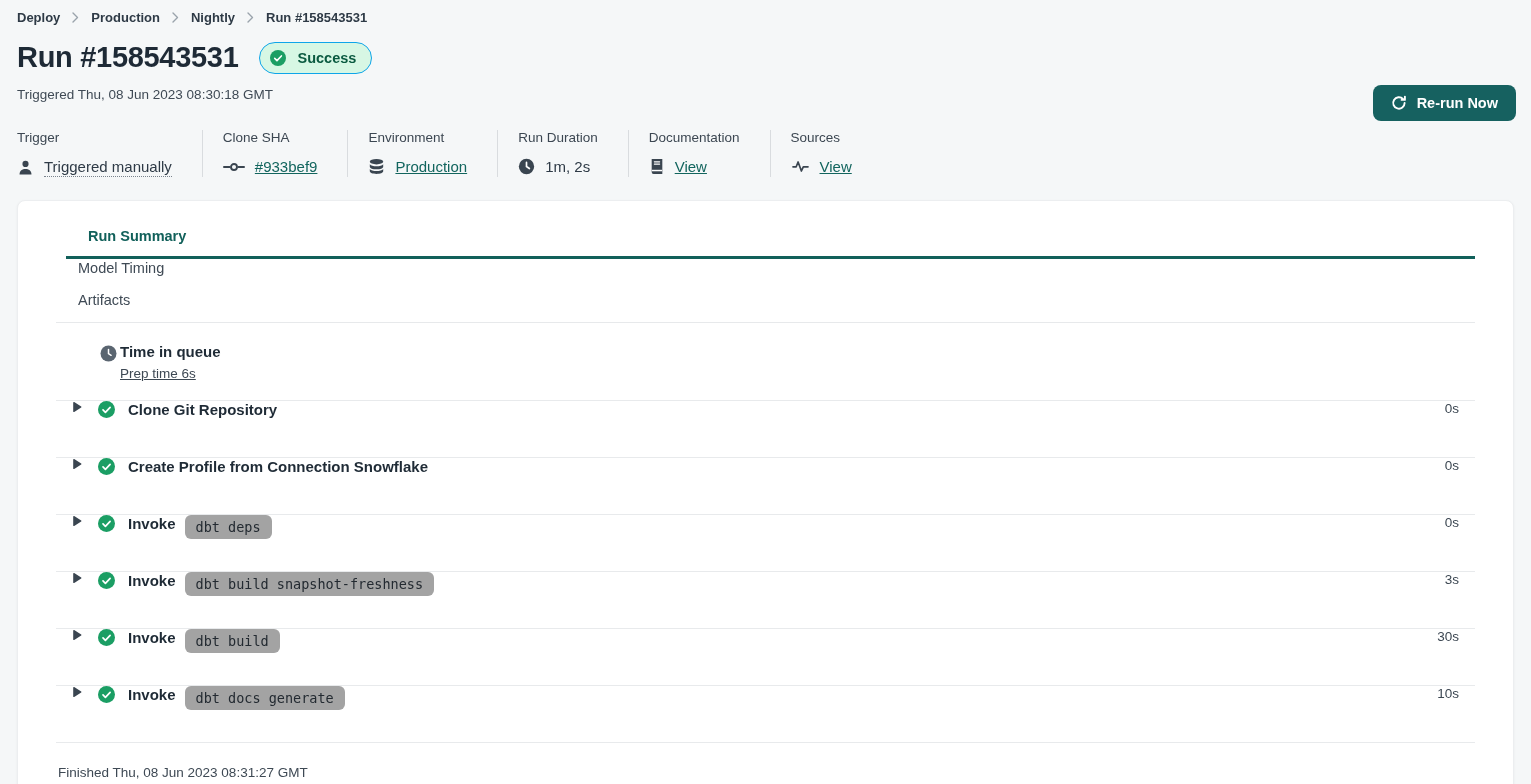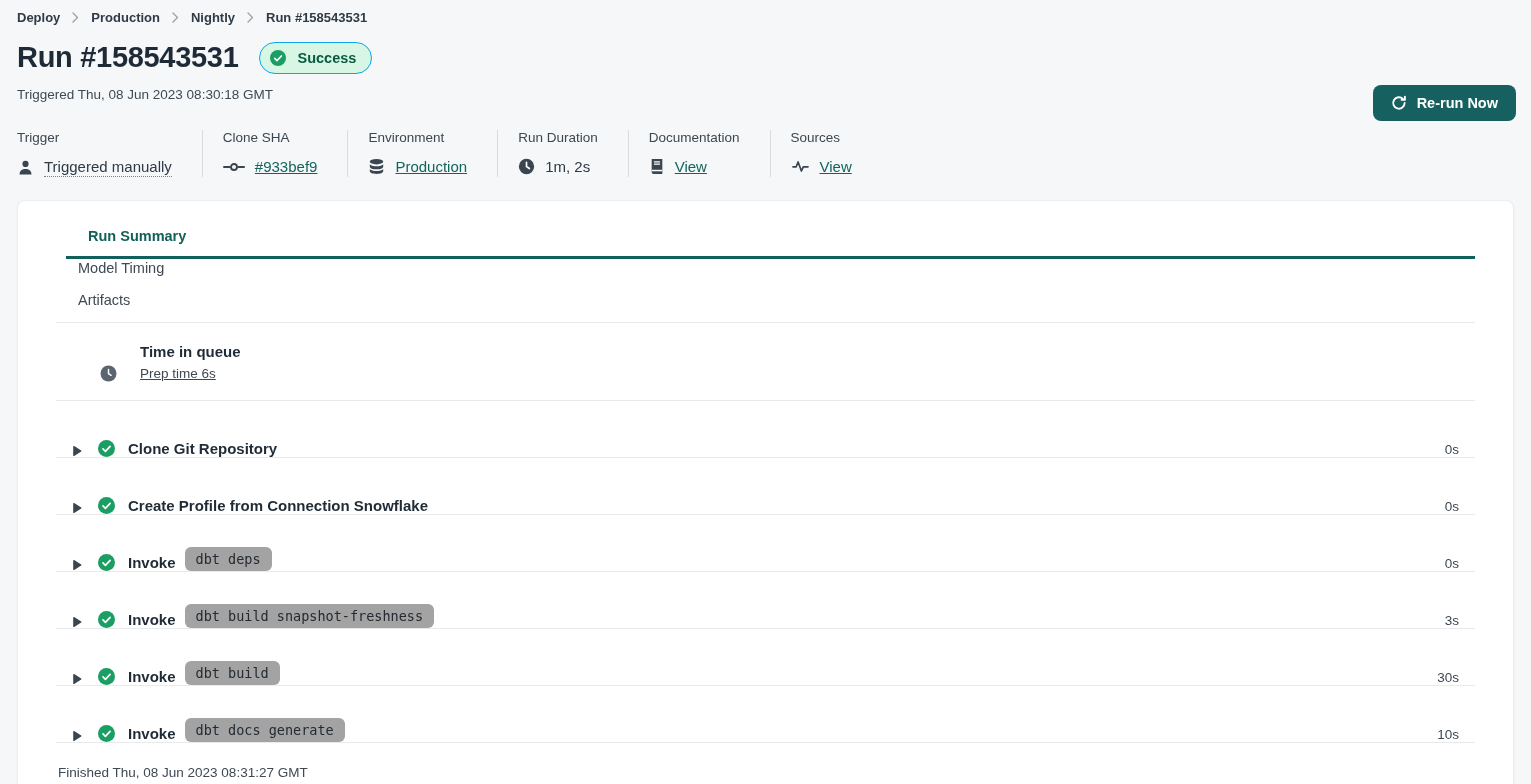--- a/index.html
+++ b/index.html
@@ -54,26 +54,26 @@
   }
   .card-inner { padding: 0 38px; }
 
   
   .tabs { display: flex; padding-top: 25px; border-bottom: 1px solid #e7e9eb; flex-direction: column; }
   .tab { padding: 2px 22px 12px; font-size: 14.5px; color: #3f4a55; cursor: pointer; border-bottom: 3px solid transparent; margin-bottom: -1px; }
   .tab:first-child { margin-left: 10px; }
   .tab.active { color: #11605a; font-weight: 700; border-bottom-color: #11605a; }
 
   
-  .queue { display: flex; gap: 23px; padding: 20px 0 18px 44px; align-items: flex-end; }
+  .queue { display: flex; gap: 3px; padding: 20px 0 18px 44px; }
   .queue-title { font-size: 15px; font-weight: 700; color: #1f2b36; }
   .queue-link { display: inline-block; margin-top: 6px; font-size: 13.5px; color: #3d4853; text-decoration: underline; cursor: pointer; }
 
   
-  .step-row { display: flex; align-items: flex-end; height: 57px; border-top: 1px solid #e8eaec; padding: 0 16px; cursor: pointer; }
+  .step-row { display: flex; align-items: flex-start; height: 57px; border-top: 1px solid #e8eaec; padding: 0 16px; cursor: pointer; }
   .expand { display: inline-flex; margin-right: 16px; }
   .check { display: inline-flex; margin-right: 13px; }
   .step-name { font-size: 15px; font-weight: 700; color: #1f2b36; }
   .code-chip {
     margin-left: 9px; background: #a3a3a3; border-radius: 6px; padding: 4px 11px;
     font-family: "DejaVu Sans Mono", monospace; font-size: 13.5px; color: #232a31;
   }
   .step-duration { margin-left: auto; font-size: 13.5px; color: #3d4853; }
 
   

